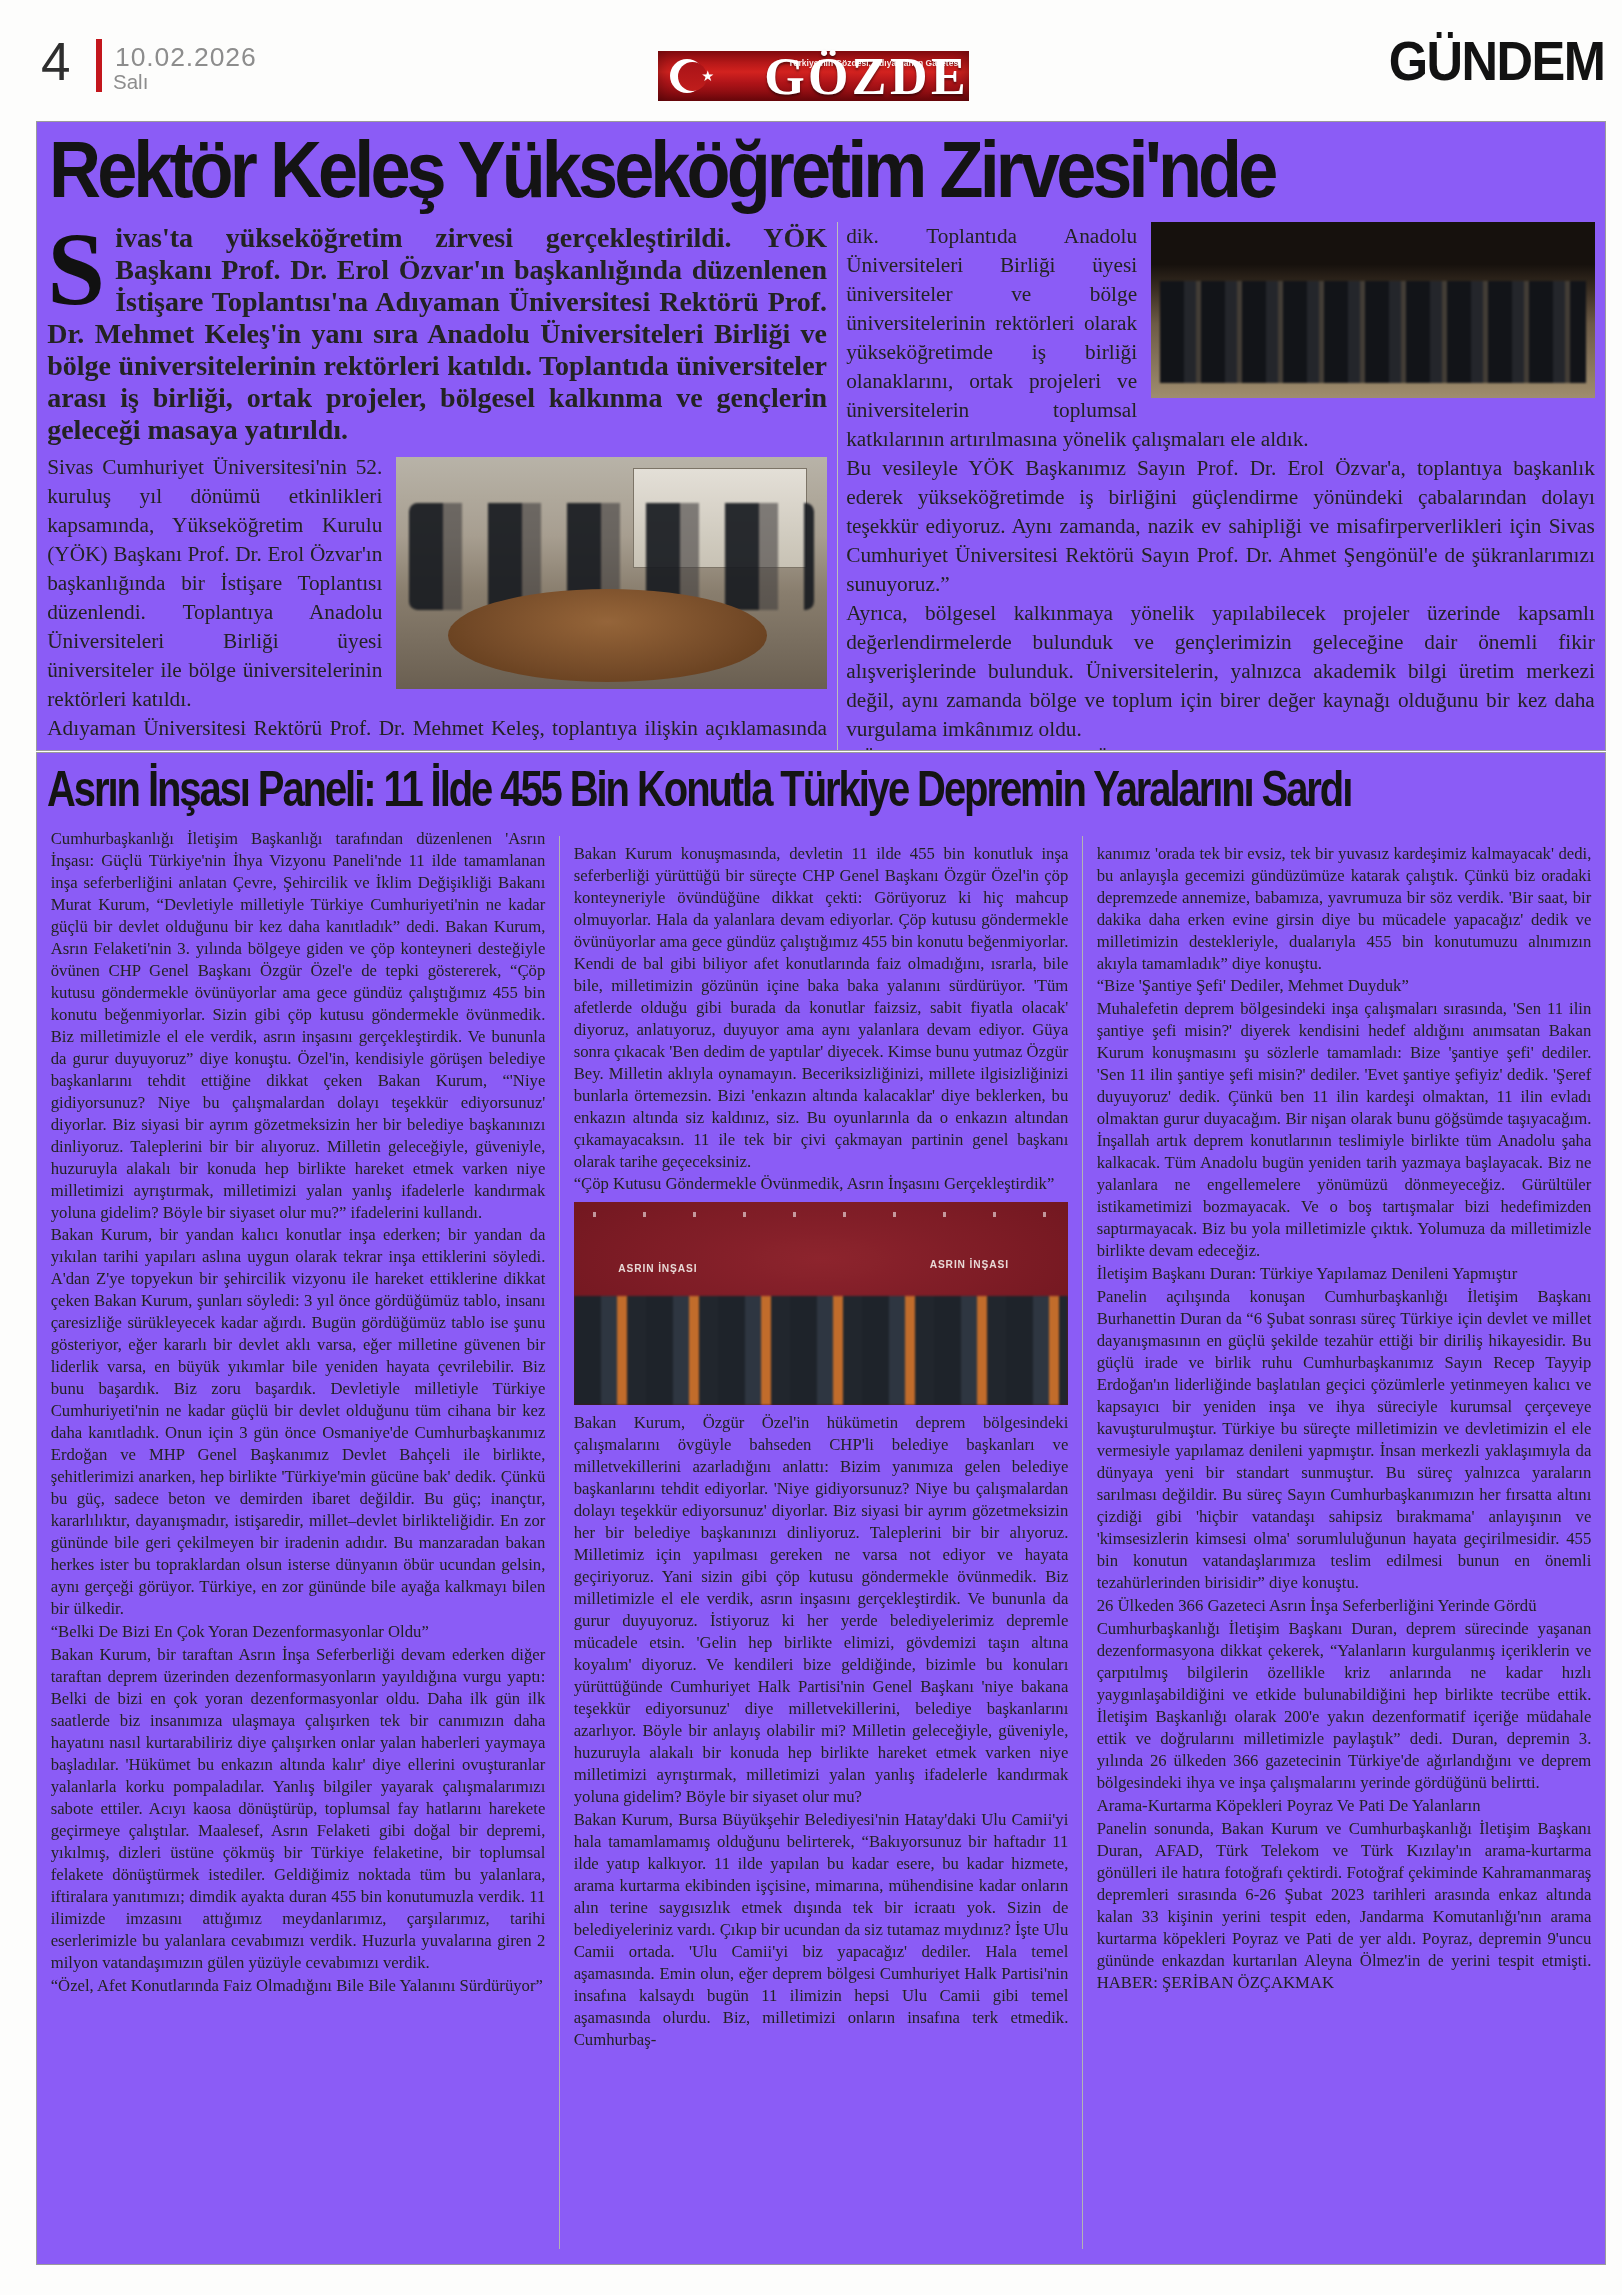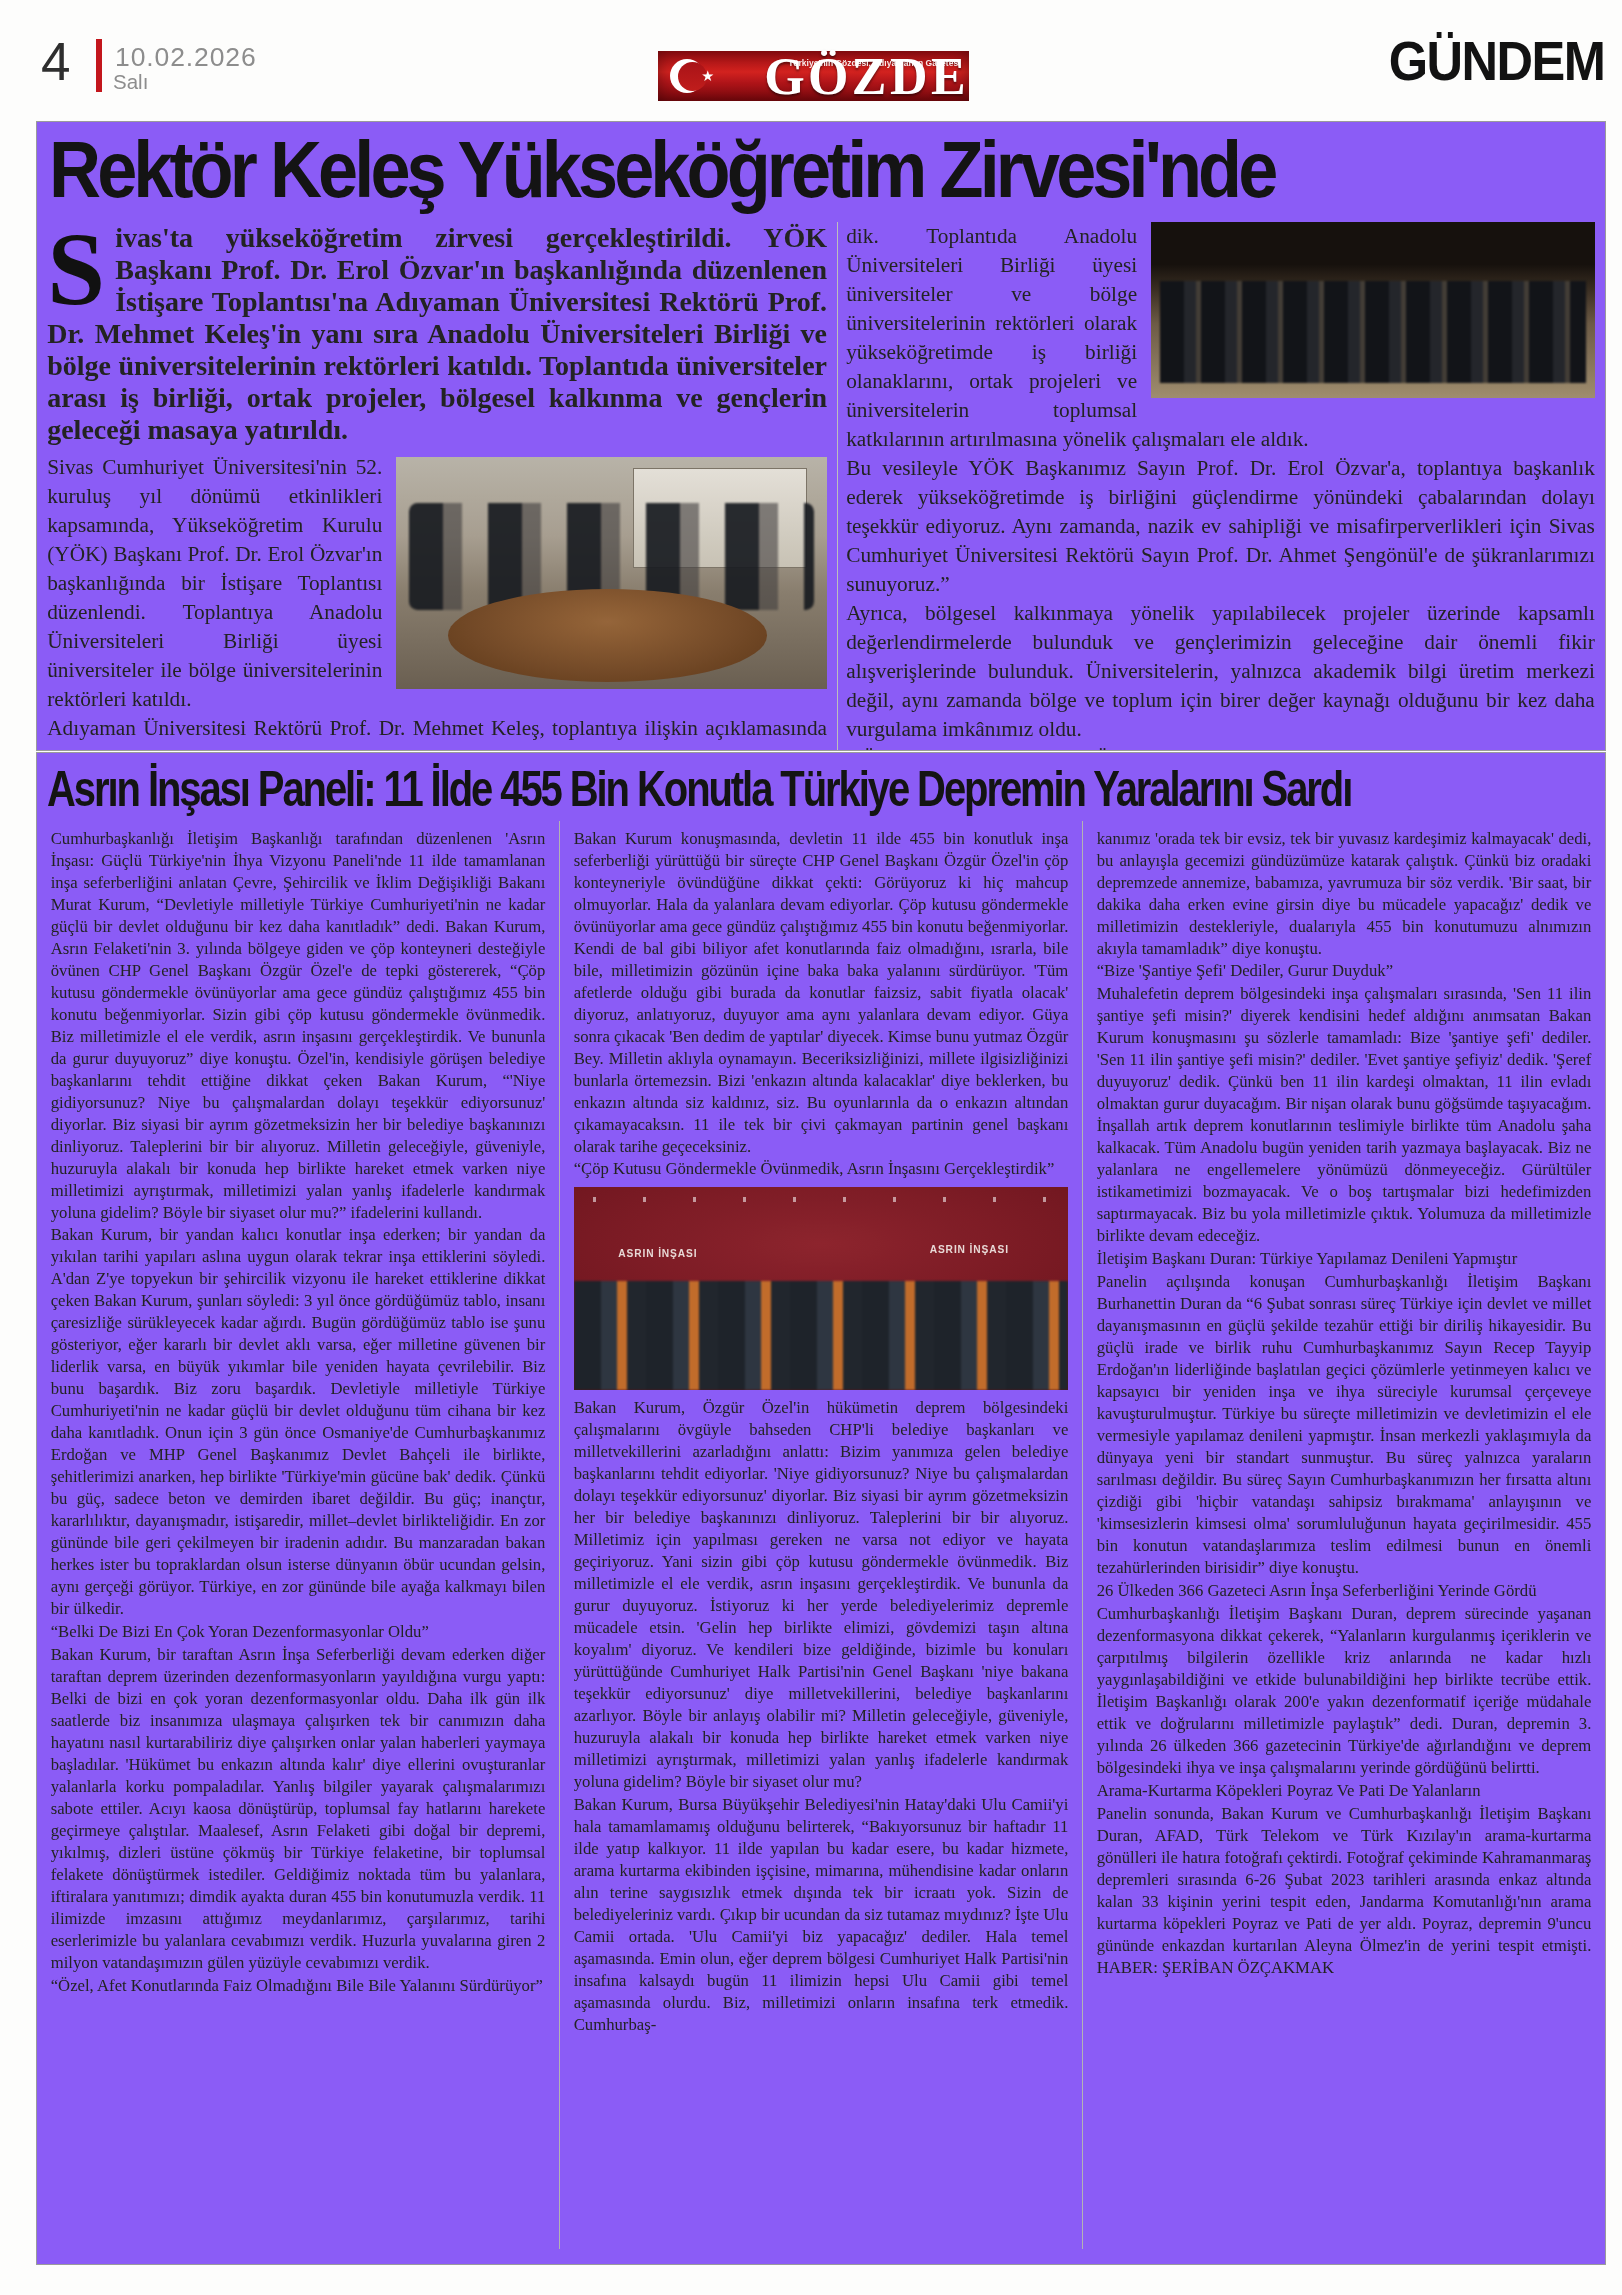--- a/index.html
+++ b/index.html
@@ -68,21 +68,21 @@
         background:repeating-linear-gradient(90deg,#1d232b 0 27px,#2d3642 27px 43px,#c96a22 43px 53px,#20262e 53px 72px);
         filter:blur(0.9px);}
   .panel-logo{position:absolute;color:#f2e9e4;font:700 10.2px "Liberation Sans",sans-serif;letter-spacing:0.9px;opacity:.92;}
   .panel-logo.l1{left:9%;top:30%;}
   .panel-logo.l2{right:12%;top:28%;}
 
   
   .a2-cols{display:flex;height:1428px;}
   .a2-col{flex:1;padding:6.8px 13.7px 0;box-sizing:border-box;text-align:justify;
         font-size:16.7px;line-height:22px;overflow:hidden;}
-  .a2-col + .a2-col{border-left:0.9px solid #b3b3b3;}
+  .a2-col + .a2-col{border-left:0.9px solid #b3b3b3;margin-top:15px;}
   .a2-col p{margin:0;}
   .a2-col p + p{margin-top:0.9px;}
 </style>
 </head>
 <body>
 
 <div class="masthead">
   <div class="pagenum">4</div>
   <div class="redbar"></div>
   <div class="pgdate">10.02.2026</div>
@@ -142,21 +142,21 @@
         <div class="lights"></div>
         <span class="panel-logo l1">ASRIN İNŞASI</span>
         <span class="panel-logo l2">ASRIN İNŞASI</span>
         <div class="figures"></div>
       </div>
       <p>Bakan Kurum, Özgür Özel'in hükümetin deprem bölgesindeki çalışmalarını övgüyle bahseden CHP'li belediye başkanları ve milletvekillerini azarladığını anlattı: Bizim yanımıza gelen belediye başkanlarını tehdit ediyorlar. 'Niye gidiyorsunuz? Niye bu çalışmalardan dolayı teşekkür ediyorsunuz' diyorlar. Biz siyasi bir ayrım gözetmeksizin her bir belediye başkanınızı dinliyoruz. Taleplerini bir bir alıyoruz. Milletimiz için yapılması gereken ne varsa not ediyor ve hayata geçiriyoruz. Yani sizin gibi çöp kutusu göndermekle övünmedik. Biz milletimizle el ele verdik, asrın inşasını gerçekleştirdik. Ve bununla da gurur duyuyoruz. İstiyoruz ki her yerde belediyelerimiz depremle mücadele etsin. 'Gelin hep birlikte elimizi, gövdemizi taşın altına koyalım' diyoruz. Ve kendileri bize geldiğinde, bizimle bu konuları yürüttüğünde Cumhuriyet Halk Partisi'nin Genel Başkanı 'niye bakana teşekkür ediyorsunuz' diye milletvekillerini, belediye başkanlarını azarlıyor. Böyle bir anlayış olabilir mi? Milletin geleceğiyle, güveniyle, huzuruyla alakalı bir konuda hep birlikte hareket etmek varken niye milletimizi ayrıştırmak, milletimizi yalan yanlış ifadelerle kandırmak yoluna gidelim? Böyle bir siyaset olur mu?</p>
       <p>Bakan Kurum, Bursa Büyükşehir Belediyesi'nin Hatay'daki Ulu Camii'yi hala tamamlamamış olduğunu belirterek, “Bakıyorsunuz bir haftadır 11 ilde yatıp kalkıyor. 11 ilde yapılan bu kadar esere, bu kadar hizmete, arama kurtarma ekibinden işçisine, mimarına, mühendisine kadar onların alın terine saygısızlık etmek dışında tek bir icraatı yok. Sizin de belediyeleriniz vardı. Çıkıp bir ucundan da siz tutamaz mıydınız? İşte Ulu Camii ortada. 'Ulu Camii'yi biz yapacağız' dediler. Hala temel aşamasında. Emin olun, eğer deprem bölgesi Cumhuriyet Halk Partisi'nin insafına kalsaydı bugün 11 ilimizin hepsi Ulu Camii gibi temel aşamasında olurdu. Biz, milletimizi onların insafına terk etmedik. Cumhurbaş-</p>
     </div>
     <div class="a2-col">
       <p>kanımız 'orada tek bir evsiz, tek bir yuvasız kardeşimiz kalmayacak' dedi, bu anlayışla gecemizi gündüzümüze katarak çalıştık. Çünkü biz oradaki depremzede annemize, babamıza, yavrumuza bir söz verdik. 'Bir saat, bir dakika daha erken evine girsin diye bu mücadele yapacağız' dedik ve milletimizin destekleriyle, dualarıyla 455 bin konutumuzu alnımızın akıyla tamamladık” diye konuştu.</p>
-      <p>“Bize 'Şantiye Şefi' Dediler, Gurur Duyduk”</p>
+      <p>“Bize 'Şantiye Şefi' Dediler, Mehmet Duyduk”</p>
       <p>Muhalefetin deprem bölgesindeki inşa çalışmaları sırasında, 'Sen 11 ilin şantiye şefi misin?' diyerek kendisini hedef aldığını anımsatan Bakan Kurum konuşmasını şu sözlerle tamamladı: Bize 'şantiye şefi' dediler. 'Sen 11 ilin şantiye şefi misin?' dediler. 'Evet şantiye şefiyiz' dedik. 'Şeref duyuyoruz' dedik. Çünkü ben 11 ilin kardeşi olmaktan, 11 ilin evladı olmaktan gurur duyacağım. Bir nişan olarak bunu göğsümde taşıyacağım. İnşallah artık deprem konutlarının teslimiyle birlikte tüm Anadolu şaha kalkacak. Tüm Anadolu bugün yeniden tarih yazmaya başlayacak. Biz ne yalanlara ne engellemelere yönümüzü dönmeyeceğiz. Gürültüler istikametimizi bozmayacak. Ve o boş tartışmalar bizi hedefimizden saptırmayacak. Biz bu yola milletimizle çıktık. Yolumuza da milletimizle birlikte devam edeceğiz.</p>
       <p>İletişim Başkanı Duran: Türkiye Yapılamaz Denileni Yapmıştır</p>
       <p>Panelin açılışında konuşan Cumhurbaşkanlığı İletişim Başkanı Burhanettin Duran da “6 Şubat sonrası süreç Türkiye için devlet ve millet dayanışmasının en güçlü şekilde tezahür ettiği bir diriliş hikayesidir. Bu güçlü irade ve birlik ruhu Cumhurbaşkanımız Sayın Recep Tayyip Erdoğan'ın liderliğinde başlatılan geçici çözümlerle yetinmeyen kalıcı ve kapsayıcı bir yeniden inşa ve ihya süreciyle kurumsal çerçeveye kavuşturulmuştur. Türkiye bu süreçte milletimizin ve devletimizin el ele vermesiyle yapılamaz denileni yapmıştır. İnsan merkezli yaklaşımıyla da dünyaya yeni bir standart sunmuştur. Bu süreç yalnızca yaraların sarılması değildir. Bu süreç Sayın Cumhurbaşkanımızın her fırsatta altını çizdiği gibi 'hiçbir vatandaşı sahipsiz bırakmama' anlayışının ve 'kimsesizlerin kimsesi olma' sorumluluğunun hayata geçirilmesidir. 455 bin konutun vatandaşlarımıza teslim edilmesi bunun en önemli tezahürlerinden birisidir” diye konuştu.</p>
       <p>26 Ülkeden 366 Gazeteci Asrın İnşa Seferberliğini Yerinde Gördü</p>
       <p>Cumhurbaşkanlığı İletişim Başkanı Duran, deprem sürecinde yaşanan dezenformasyona dikkat çekerek, “Yalanların kurgulanmış içeriklerin ve çarpıtılmış bilgilerin özellikle kriz anlarında ne kadar hızlı yaygınlaşabildiğini ve etkide bulunabildiğini hep birlikte tecrübe ettik. İletişim Başkanlığı olarak 200'e yakın dezenformatif içeriğe müdahale ettik ve doğrularını milletimizle paylaştık” dedi. Duran, depremin 3. yılında 26 ülkeden 366 gazetecinin Türkiye'de ağırlandığını ve deprem bölgesindeki ihya ve inşa çalışmalarını yerinde gördüğünü belirtti.</p>
       <p>Arama-Kurtarma Köpekleri Poyraz Ve Pati De Yalanların</p>
       <p>Panelin sonunda, Bakan Kurum ve Cumhurbaşkanlığı İletişim Başkanı Duran, AFAD, Türk Telekom ve Türk Kızılay'ın arama-kurtarma gönülleri ile hatıra fotoğrafı çektirdi. Fotoğraf çekiminde Kahramanmaraş depremleri sırasında 6-26 Şubat 2023 tarihleri arasında enkaz altında kalan 33 kişinin yerini tespit eden, Jandarma Komutanlığı'nın arama kurtarma köpekleri Poyraz ve Pati de yer aldı. Poyraz, depremin 9'uncu gününde enkazdan kurtarılan Aleyna Ölmez'in de yerini tespit etmişti. HABER: ŞERİBAN ÖZÇAKMAK</p>
     </div>
   </div>
 </div>

